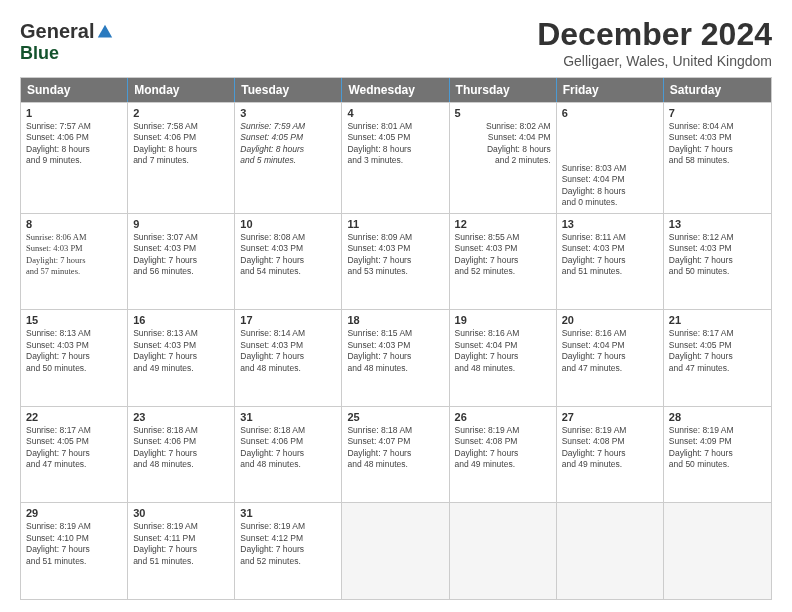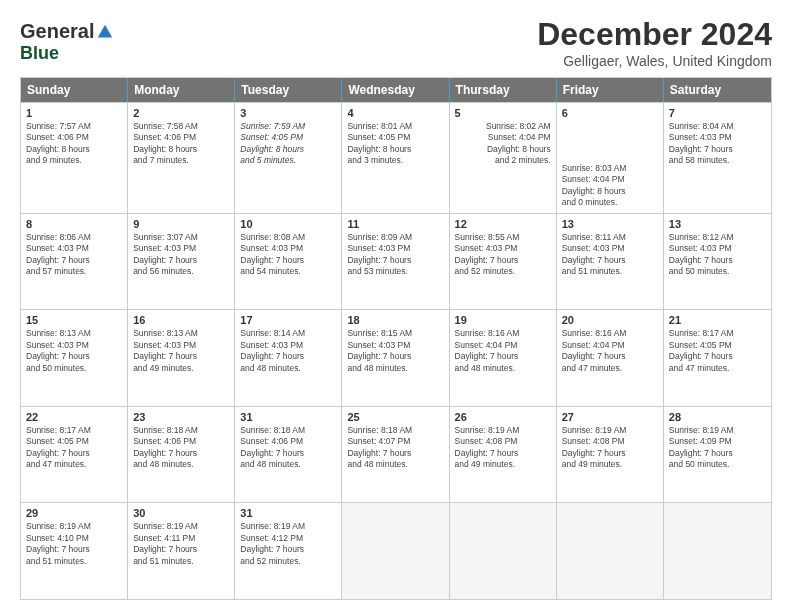--- a/index.html
+++ b/index.html
@@ -193,21 +193,21 @@
             <div class="day-num">7</div>
             <div class="day-info" style="white-space: pre-line;">Sunrise: 8:04 AM
 Sunset: 4:03 PM
 Daylight: 7 hours
 and 58 minutes.</div>
           </div>
         </div>
         <div class="cal-row">
           <div class="cal-cell">
             <div class="day-num">8</div>
-            <div class="day-info" style="white-space: pre-line;">Sunrise: 8:06 AM
+            <div class="day-info" style="white-space: pre-line; font-family: Liberation Serif, serif;">Sunrise: 8:06 AM
 Sunset: 4:03 PM
 Daylight: 7 hours
 and 57 minutes.</div>
           </div>
           <div class="cal-cell">
             <div class="day-num">9</div>
             <div class="day-info" style="white-space: pre-line;">Sunrise: 3:07 AM
 Sunset: 4:03 PM
 Daylight: 7 hours
 and 56 minutes.</div>

